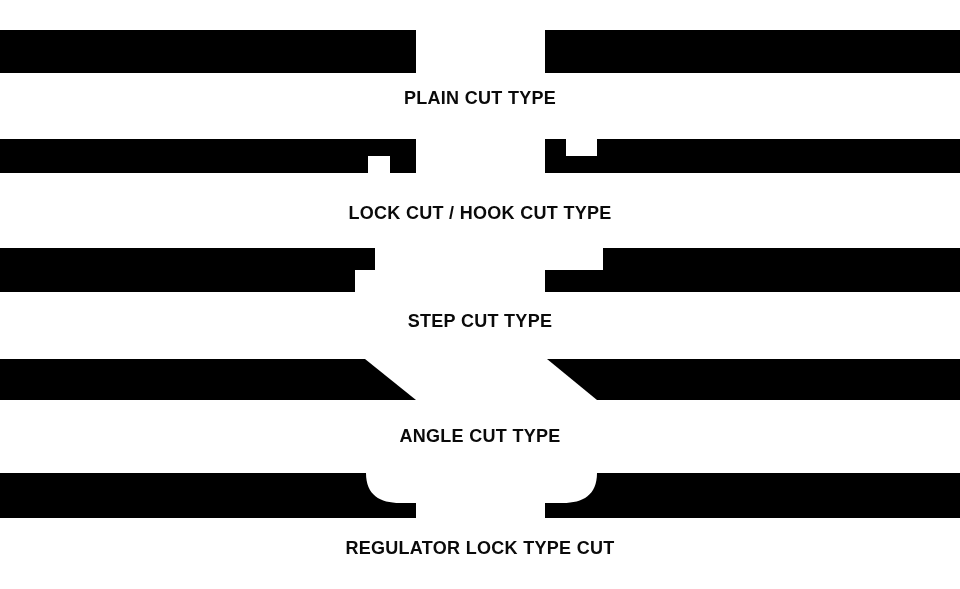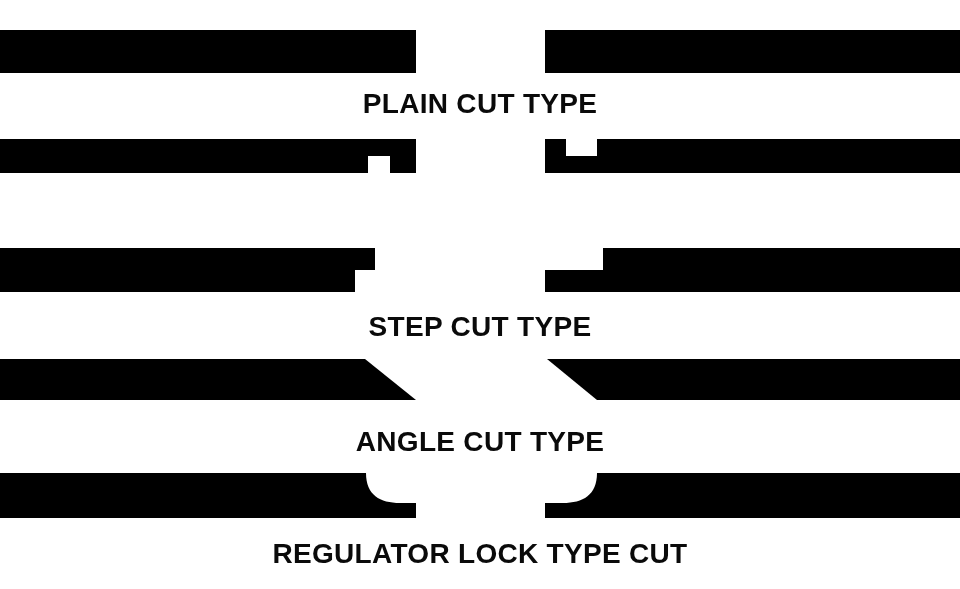--- a/index.html
+++ b/index.html
@@ -24,21 +24,21 @@
     display: block;
   }
   .row-label {
     position: absolute;
     left: 0;
     width: 960px;
     text-align: center;
     color: #0a0a0a;
     font-family: "Liberation Sans", sans-serif;
     font-weight: bold;
-    font-size: 28px;
+    font-size: 18px;
     letter-spacing: 0.3px;
     white-space: nowrap;
   }
 </style>
 </head>
 <body>
 
 <div id="page">
 
   <div class="row" style="top:30px;">
@@ -48,20 +48,21 @@
     </svg>
   </div>
   <div class="row-label" style="top:88px;">PLAIN CUT TYPE</div>
 
   <div class="row" style="top:139px;">
     <svg class="joint-svg" width="960" height="34" viewBox="0 0 960 34">
       <path d="M0,0 L416,0 L416,34 L390,34 L390,17 L368,17 L368,34 L0,34 Z" fill="#000000"></path>
       <path d="M545,0 L566,0 L566,17 L597,17 L597,0 L960,0 L960,34 L545,34 Z" fill="#000000"></path>
     </svg>
   </div>
+  <div class="row-label" style="top:203px;">LOCK CUT / HOOK CUT TYPE</div>
 
   <div class="row" style="top:248px;">
     <svg class="joint-svg" width="960" height="44" viewBox="0 0 960 44">
       <path d="M0,0 L375,0 L375,22 L355,22 L355,44 L0,44 Z" fill="#000000"></path>
       <path d="M603,0 L960,0 L960,44 L545,44 L545,22 L603,22 Z" fill="#000000"></path>
     </svg>
   </div>
   <div class="row-label" style="top:311px;">STEP CUT TYPE</div>
 
   <div class="row" style="top:359px;">

